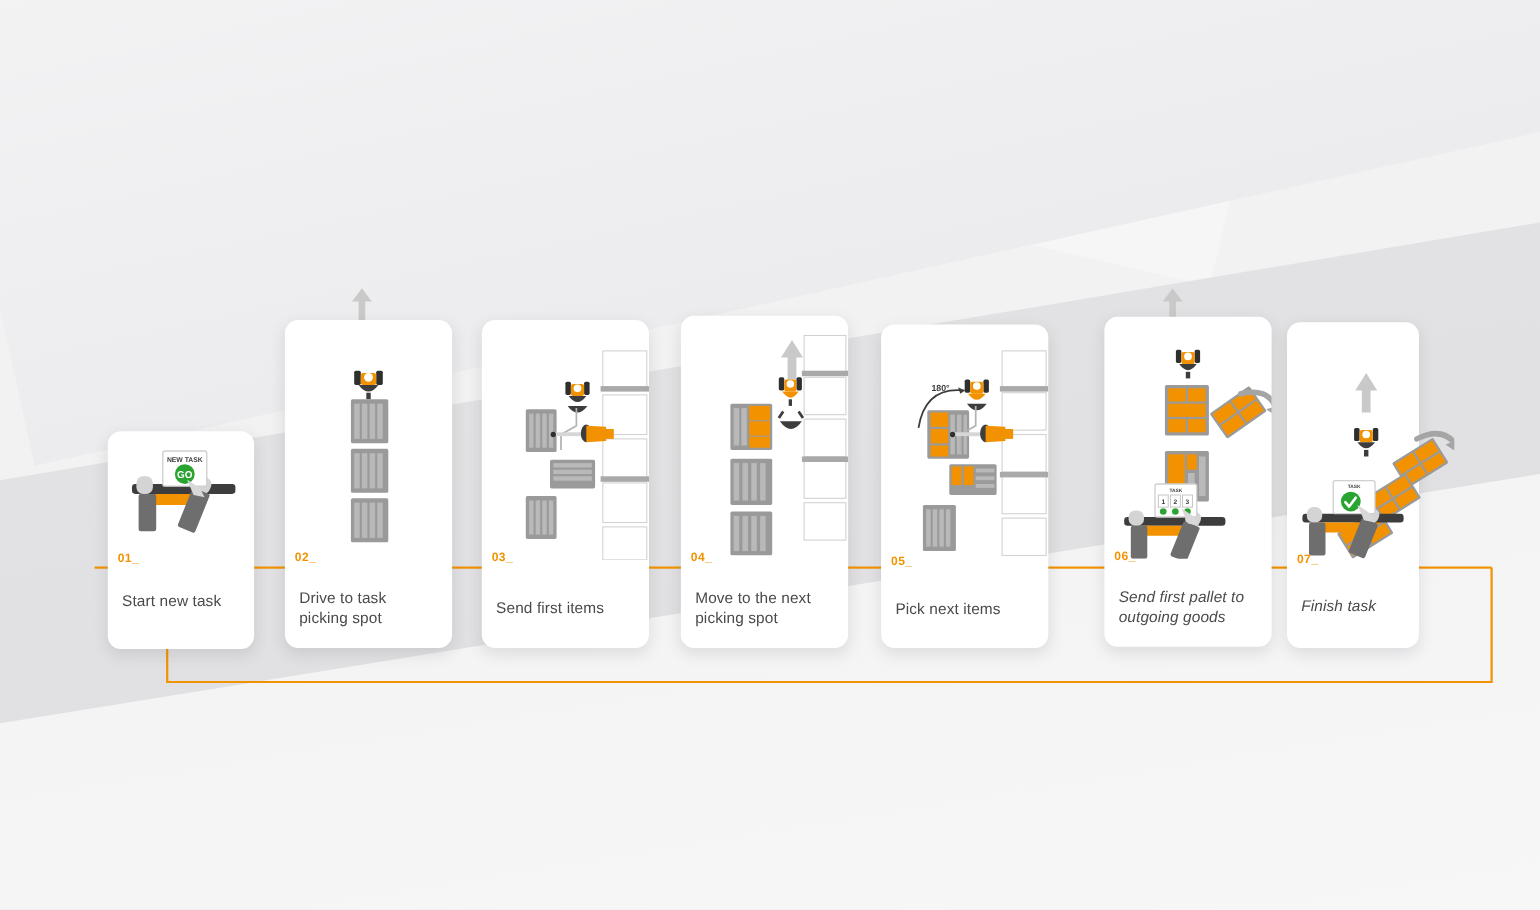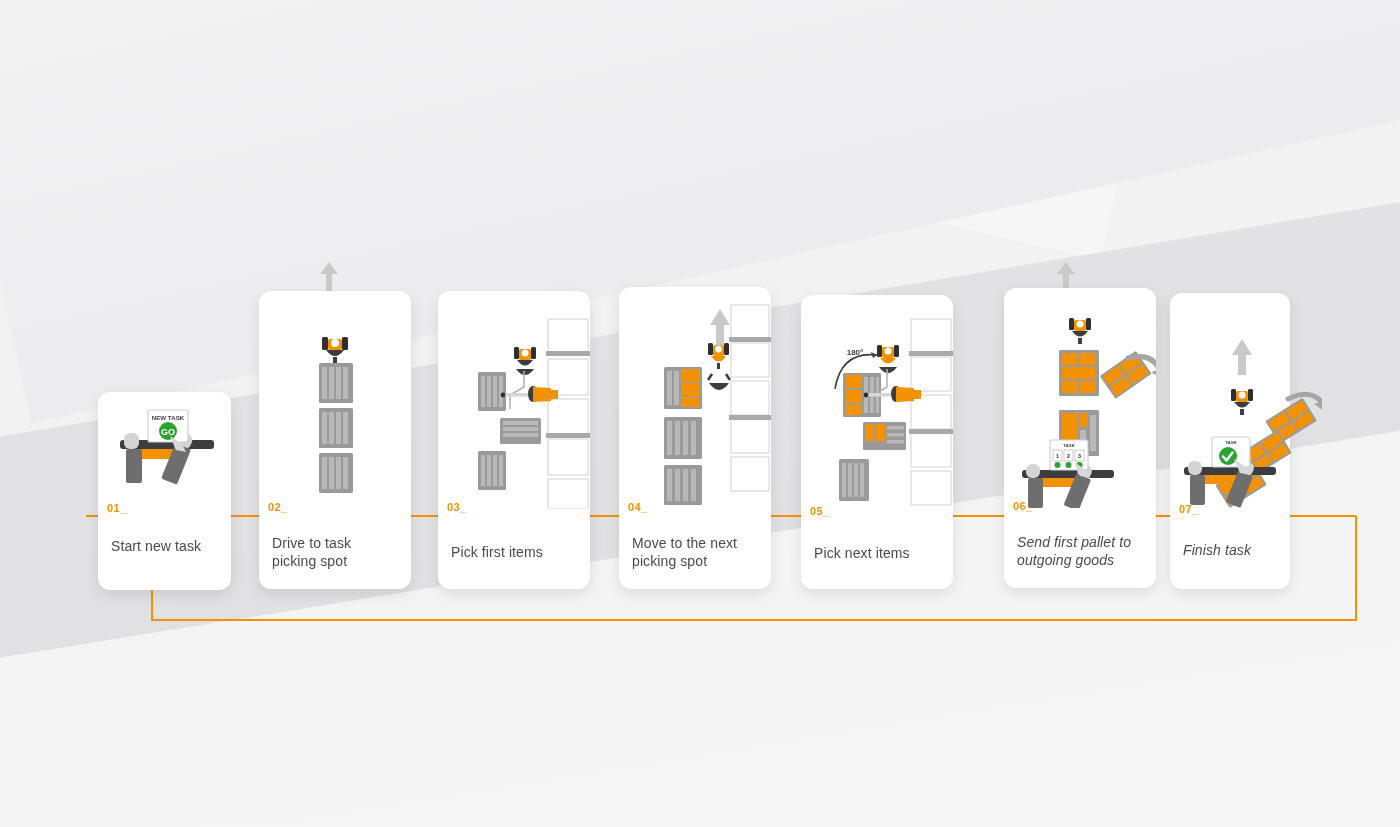--- a/index.html
+++ b/index.html
@@ -241,21 +241,21 @@
         <circle cx="65" cy="104" r="2.4" fill="#2f2f2f"></circle>
 
         <g transform="translate(91,94)">
           <ellipse cx="4" cy="9" rx="5" ry="8" fill="#3d3d3d"></ellipse>
           <path d="M4 2 L22 3 L22 16 L4 17 Z" fill="#f39200"></path>
           <rect x="20" y="5" width="9" height="9" fill="#f39200"></rect>
         </g>
       </svg>
     </div>
     <div class="card-num" style="left:9px; top:210px;">03_</div>
-    <div class="card-label" style="left:13px; top:253px; width:130px;">Pick first items</div>
+    <div class="card-label" style="left:13px; top:253px; width:130px;">Send first items</div>
   </div>
 
   <div class="card" style="left:619px; top:287px; width:152px; height:302px;">
     <div class="card-art" style="height:218px; width:152px;">
       <svg width="152" height="218" viewBox="0 0 152 218">
 
         <g stroke="#d2d2d2" stroke-width="1" fill="none">
           <rect x="112" y="18" width="38" height="34"></rect>
           <rect x="112" y="56" width="38" height="34"></rect>
           <rect x="112" y="94" width="38" height="34"></rect>

